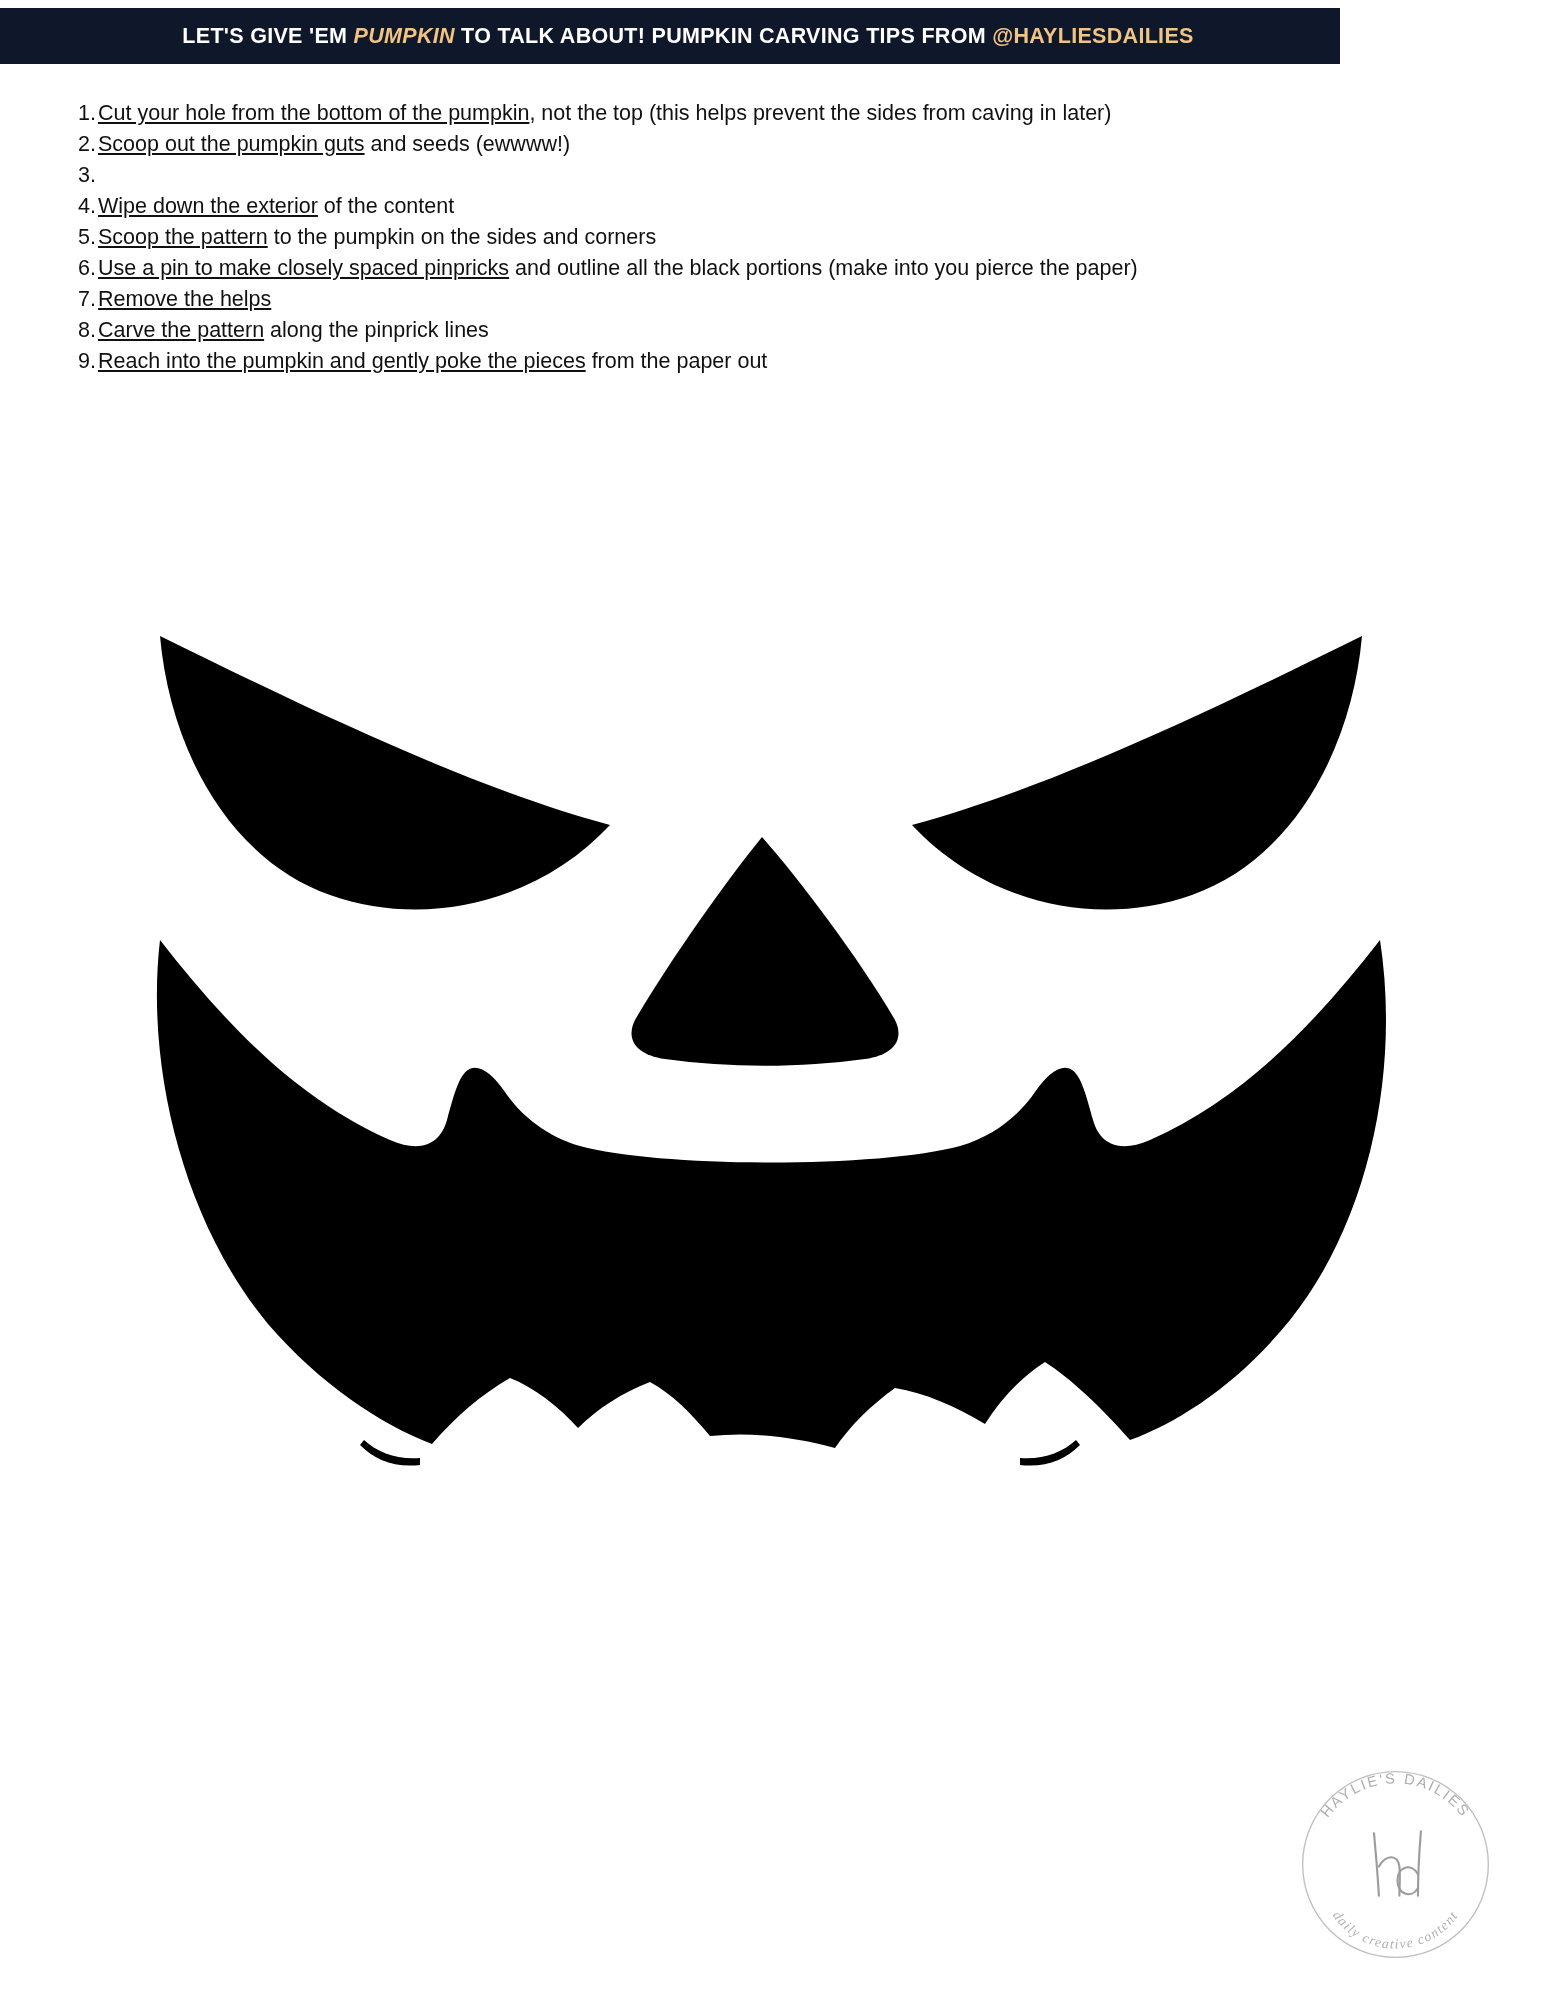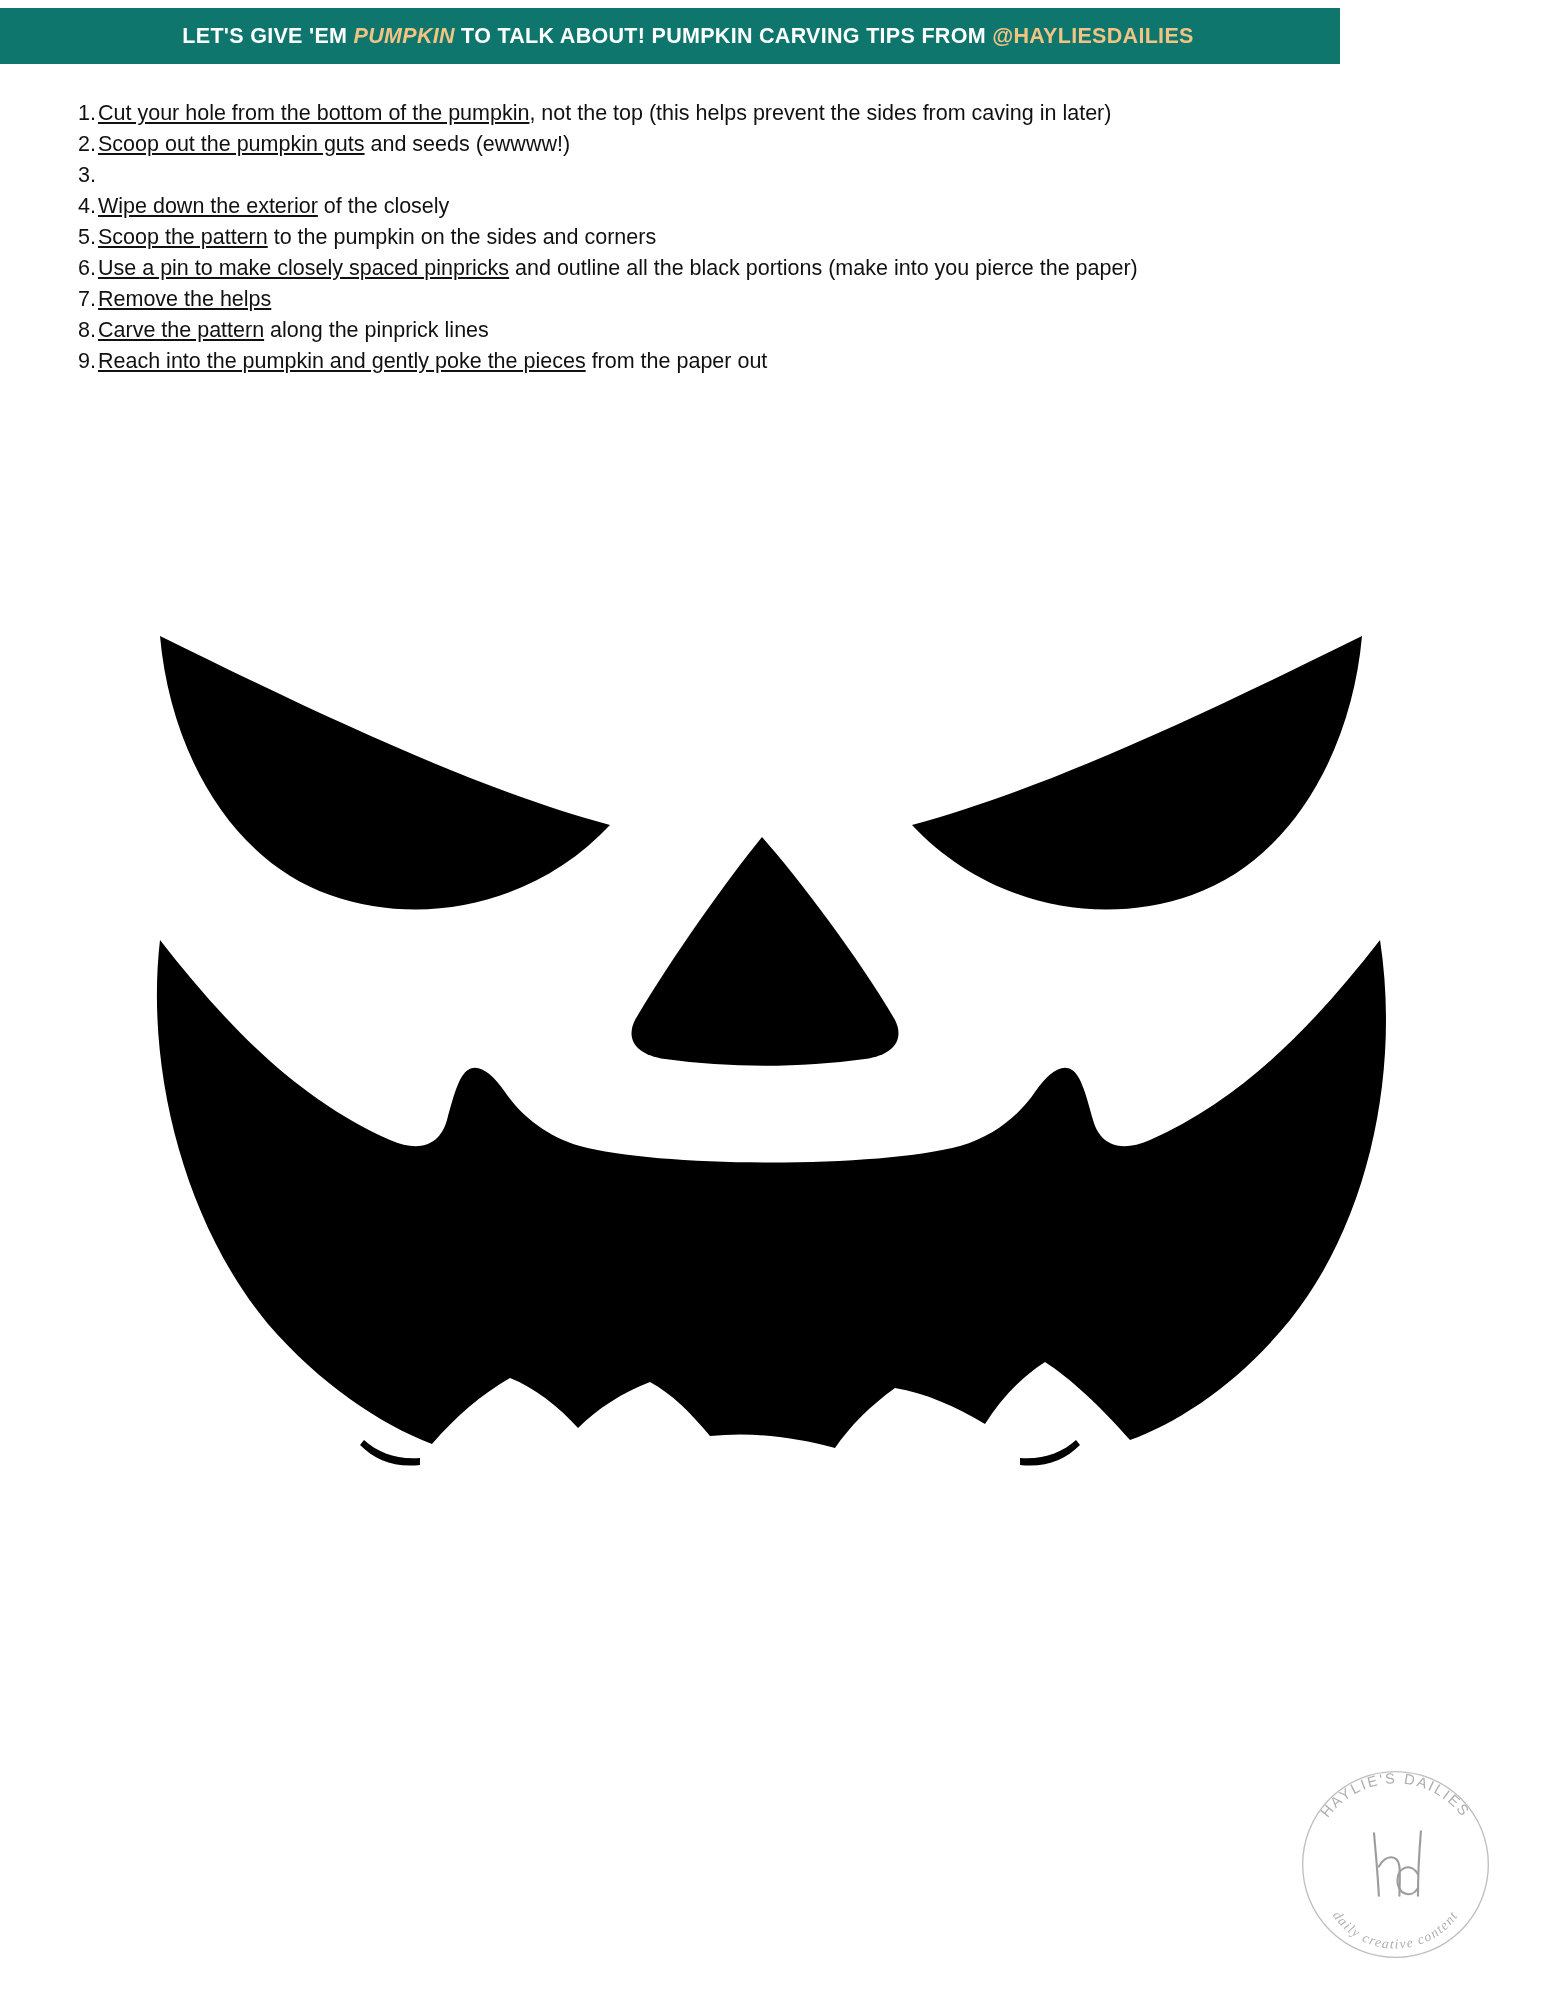--- a/index.html
+++ b/index.html
@@ -16,21 +16,21 @@
     overflow: hidden;
   }
 
   
   .header-banner {
     position: absolute;
     left: 0;
     top: 8px;
     width: 1340px;
     height: 56px;
-    background: #0f766e;
+    background: #0f172a;
     display: flex;
     align-items: center;
     justify-content: center;
     box-sizing: border-box;
     padding-left: 36px;
   }
   .header-text {
     color: #ffffff;
     font-size: 21.5px;
     font-weight: bold;
@@ -135,21 +135,21 @@
     <span class="num">2.</span>
     <span class="txt"><u>Scoop out the pumpkin guts</u><span> and seeds (ewwww!)</span></span>
   </li>
 
   <li class="instruction-item">
     <span class="num">3.</span>
   </li>
 
   <li class="instruction-item">
     <span class="num">4.</span>
-    <span class="txt"><u>Wipe down the exterior</u><span> of the closely</span></span>
+    <span class="txt"><u>Wipe down the exterior</u><span> of the content</span></span>
   </li>
 
   <li class="instruction-item">
     <span class="num">5.</span>
     <span class="txt"><u>Scoop the pattern</u><span> to the pumpkin on the sides and corners</span></span>
   </li>
 
   <li class="instruction-item">
     <span class="num">6.</span>
     <span class="txt"><u>Use a pin to make closely spaced pinpricks</u><span> and outline all the black portions (make into you pierce the paper)</span></span>

